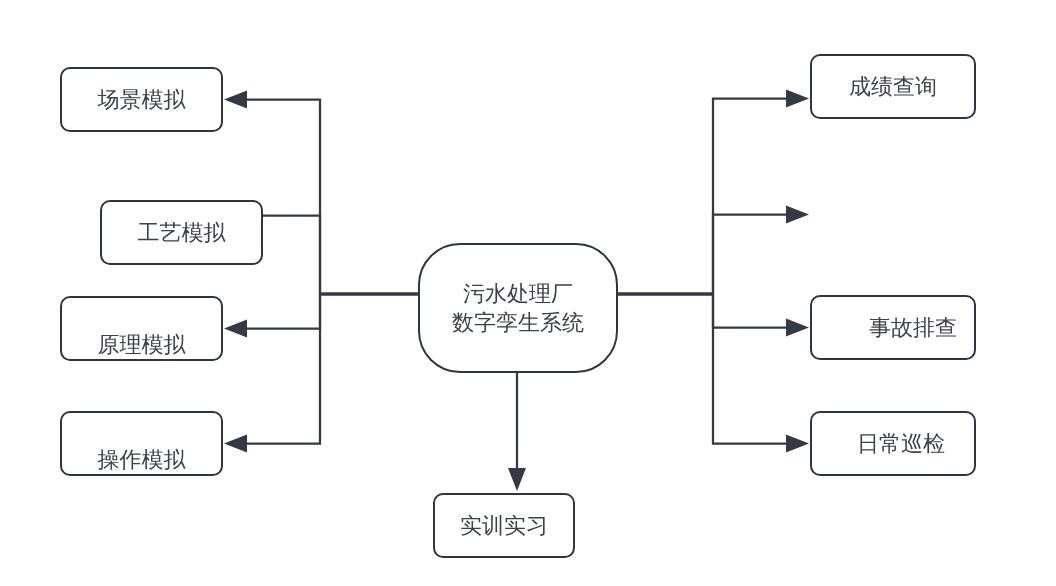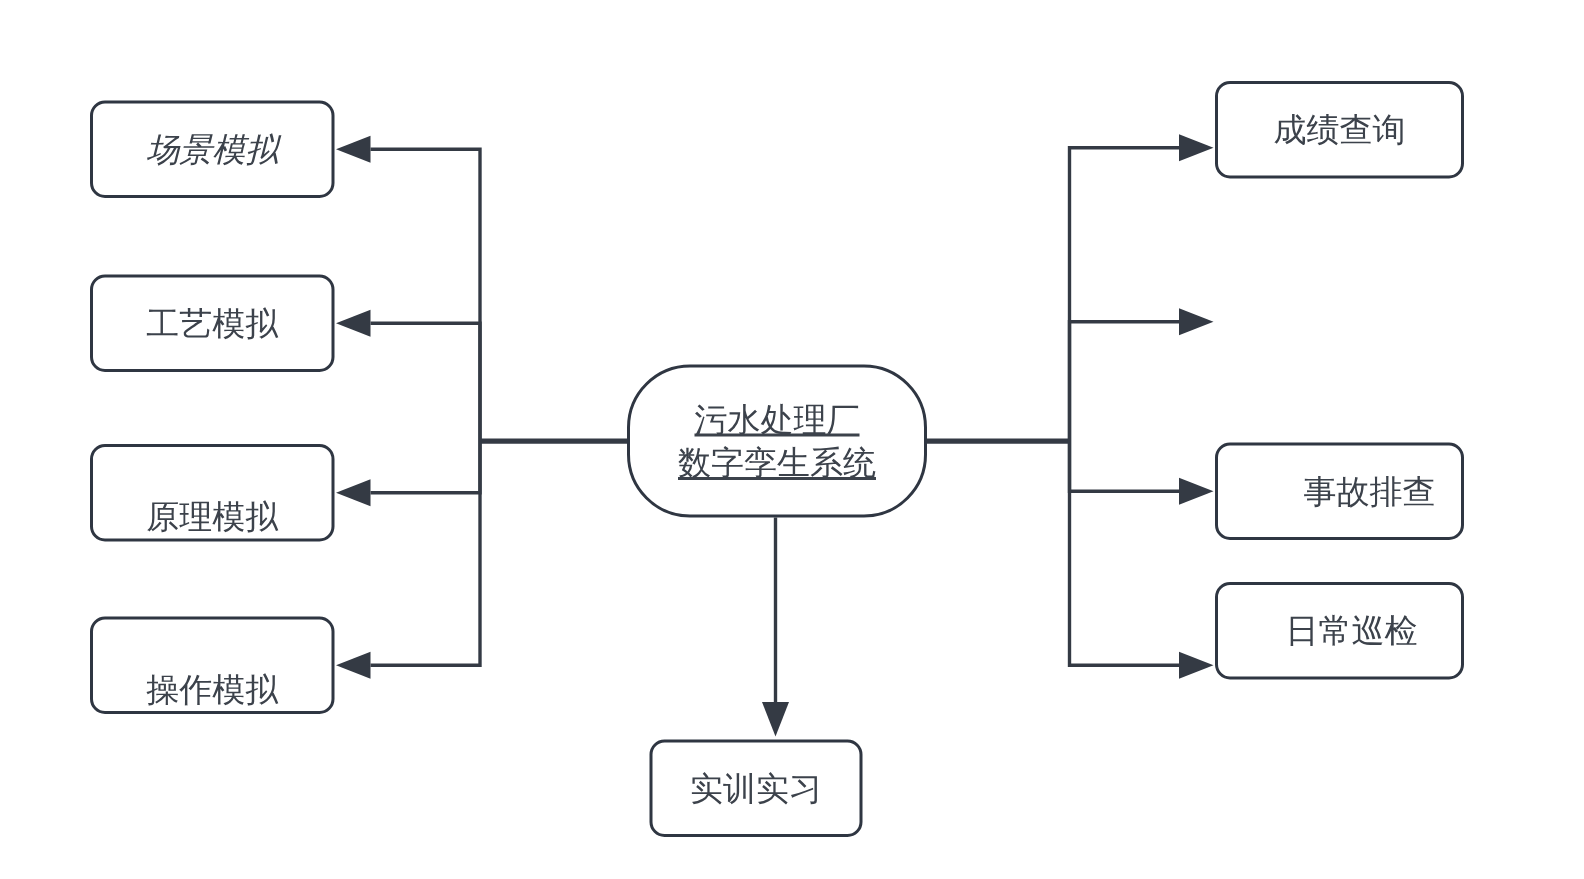--- a/index.html
+++ b/index.html
@@ -49,33 +49,32 @@
     background: var(--background);
     border: 2.5px solid var(--border);
     border-radius: 10px;
     color: var(--text);
     font-size: 22px;
     line-height: 29px;
     white-space: pre-line;
   }
   .node-left  { left: 60px;  width: 163px; height: 65px; }
   .node-right { left: 810px; width: 166px; height: 65px; }
-  .node-l1 { top: 67px; font-style: italic; }
-  .node-l2 { top: 183px; }
+  .node-l1 { top: 67px; }
+  .node-l2 { top: 200px; margin-left: 40px; }
   .node-l3 { top: 296px; align-items: flex-end; }
   .node-l4 { top: 411px; align-items: flex-end; }
   .node-r1 { top: 54px; }
   .node-r2 { top: 182px; }
   .node-r3 { top: 295px; padding-left: 40px; }
-  .node-r4 { top: 388px; padding-left: 16px; }
+  .node-r4 { top: 411px; padding-left: 16px; }
   .node-center {
     left: 418px; top: 243px;
-    width: 200px; height: 102px;
+    width: 200px; height: 130px;
     border-radius: 42px;
-    text-decoration: underline;
   }
   .node-bottom {
     left: 433px; top: 493px;
     width: 142px; height: 65px;
   }
 </style>
 </head>
 <body>
 
 <div class="canvas">

